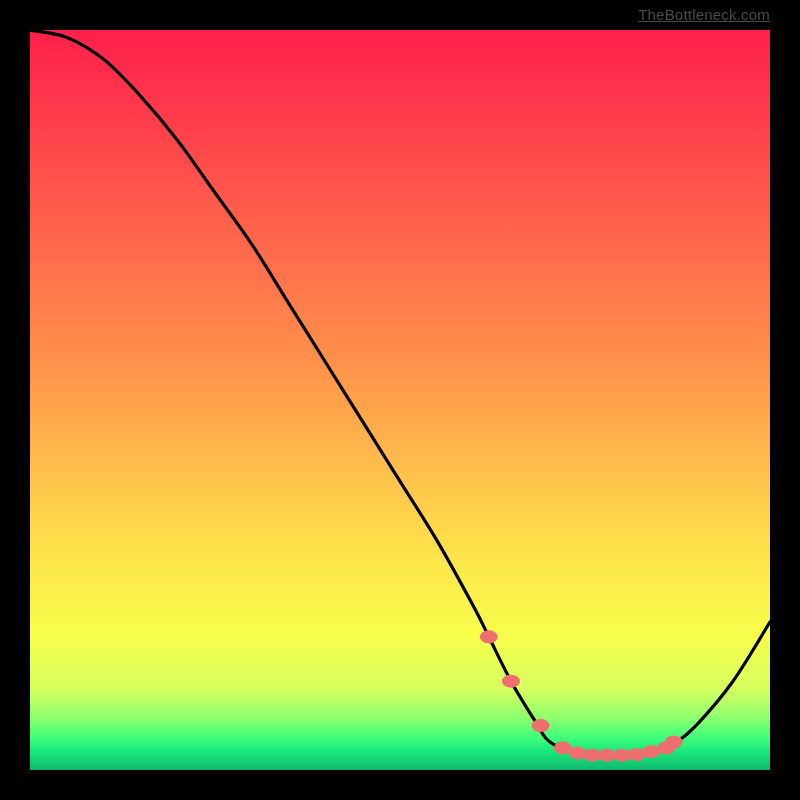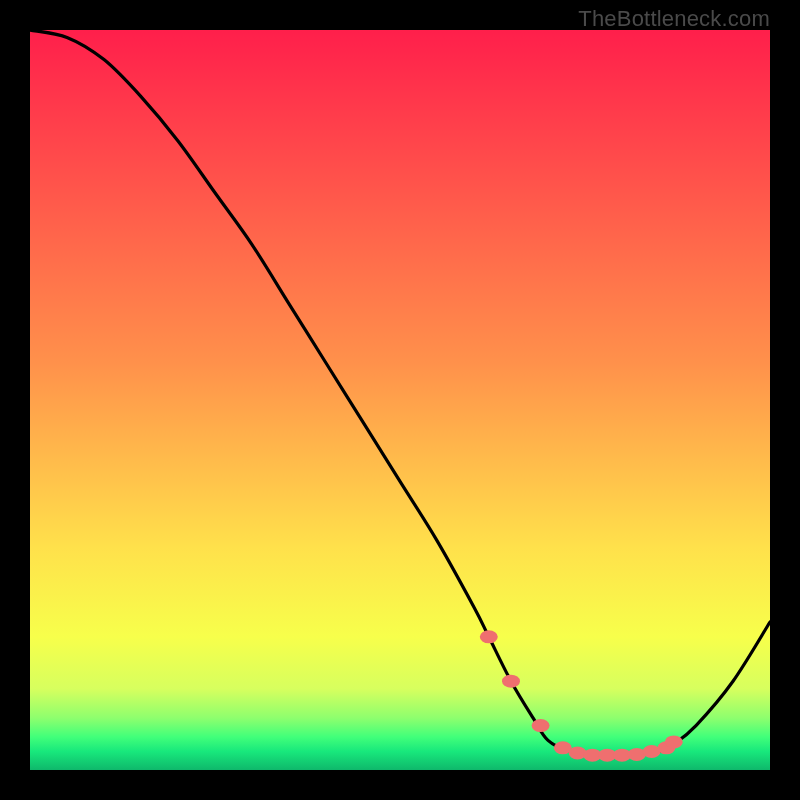--- a/index.html
+++ b/index.html
@@ -24,24 +24,25 @@
     left: 0;
     top: 0;
     width: 740px;
     height: 740px;
   }
   .watermark {
     position: absolute;
     top: 6px;
     right: 30px;
     color: #4a4a4a;
-    font-size: 22px;
+    font-size: 15px;
     font-weight: 500;
     letter-spacing: 0.2px;
     user-select: none;
+    text-decoration: underline;
   }
 </style>
 </head>
 <body>
 
 <div class="watermark">TheBottleneck.com</div>
 
 <div class="frame">
   <svg class="plot" viewBox="0 0 740 740" preserveAspectRatio="none">
     <defs>

